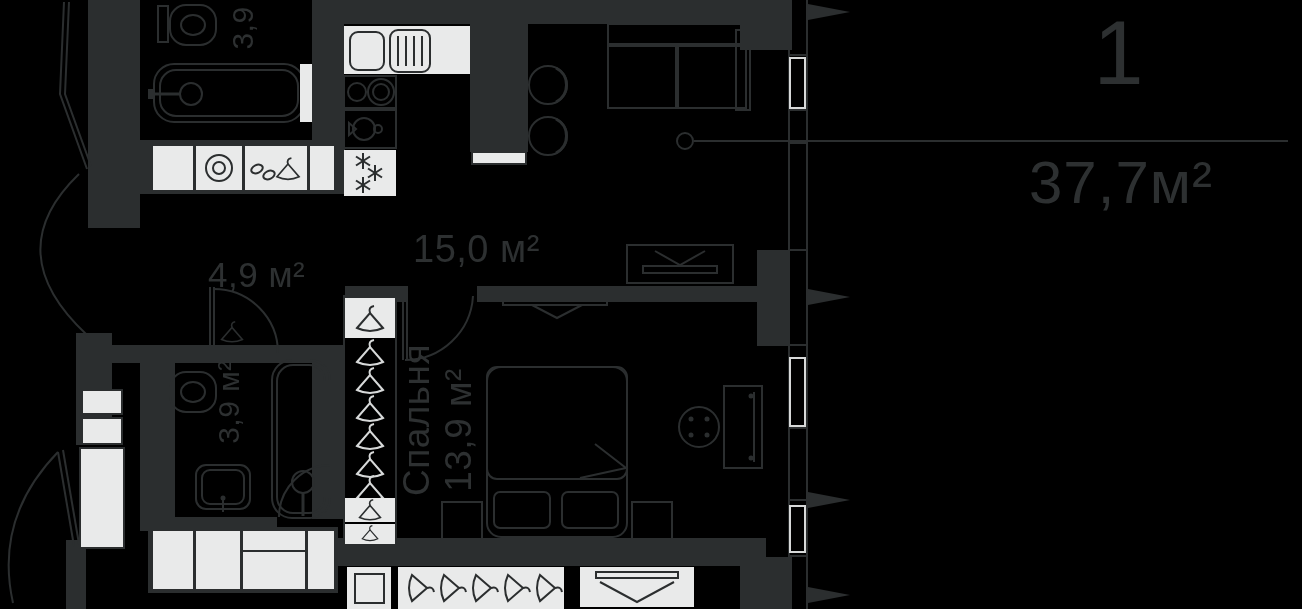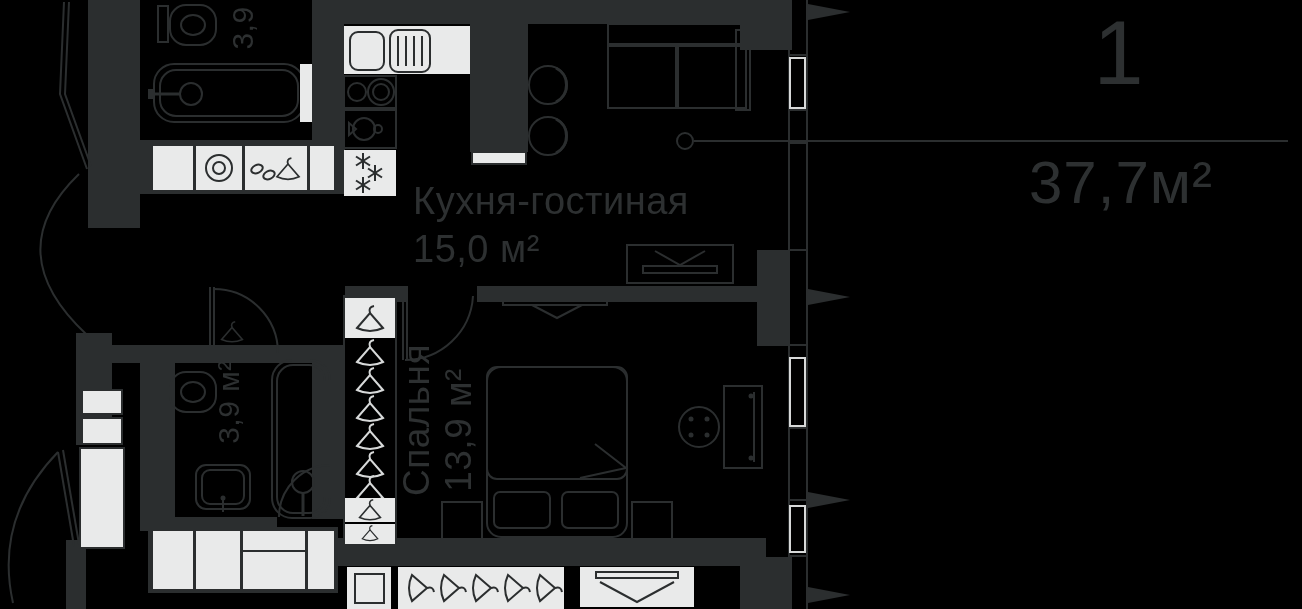--- a/index.html
+++ b/index.html
@@ -288,23 +288,23 @@
       </g>
     </g>
     <g>
       <rect class="w" x="580" y="567" width="114" height="40"></rect>
       <rect class="ln" x="596" y="572" width="82" height="6"></rect>
       <polyline class="ln" points="600,582 637,602 674,582"></polyline>
     </g>
   </g>
 </svg>
 
-  <div class="lbl" style="left:413px;top:180px;font-size:38px">Кухня-гостиная</div>
   <div class="lbl" style="left:413px;top:228px;font-size:38px">15,0 м²</div>
 
+  <div class="lbl" style="left:208px;top:255px;font-size:35px">4,9 м²</div>
 
   <div class="lbl rot" style="left:417px;top:420px;font-size:37px">Спальня</div>
   <div class="lbl rot" style="left:459px;top:430px;font-size:37px">13,9 м²</div>
 
   <div class="lbl rot" style="left:243px;top:28px;font-size:30px">3,9</div>
   <div class="lbl rot" style="left:229px;top:402px;font-size:30px">3,9 м²</div>
 
   <div class="lbl ctr" style="left:1119px;top:2px;font-size:90px;letter-spacing:1px">1</div>
   <div class="lbl ctr" style="left:1121px;top:148px;font-size:60px;letter-spacing:1px">37,7м²</div>
 </div>

